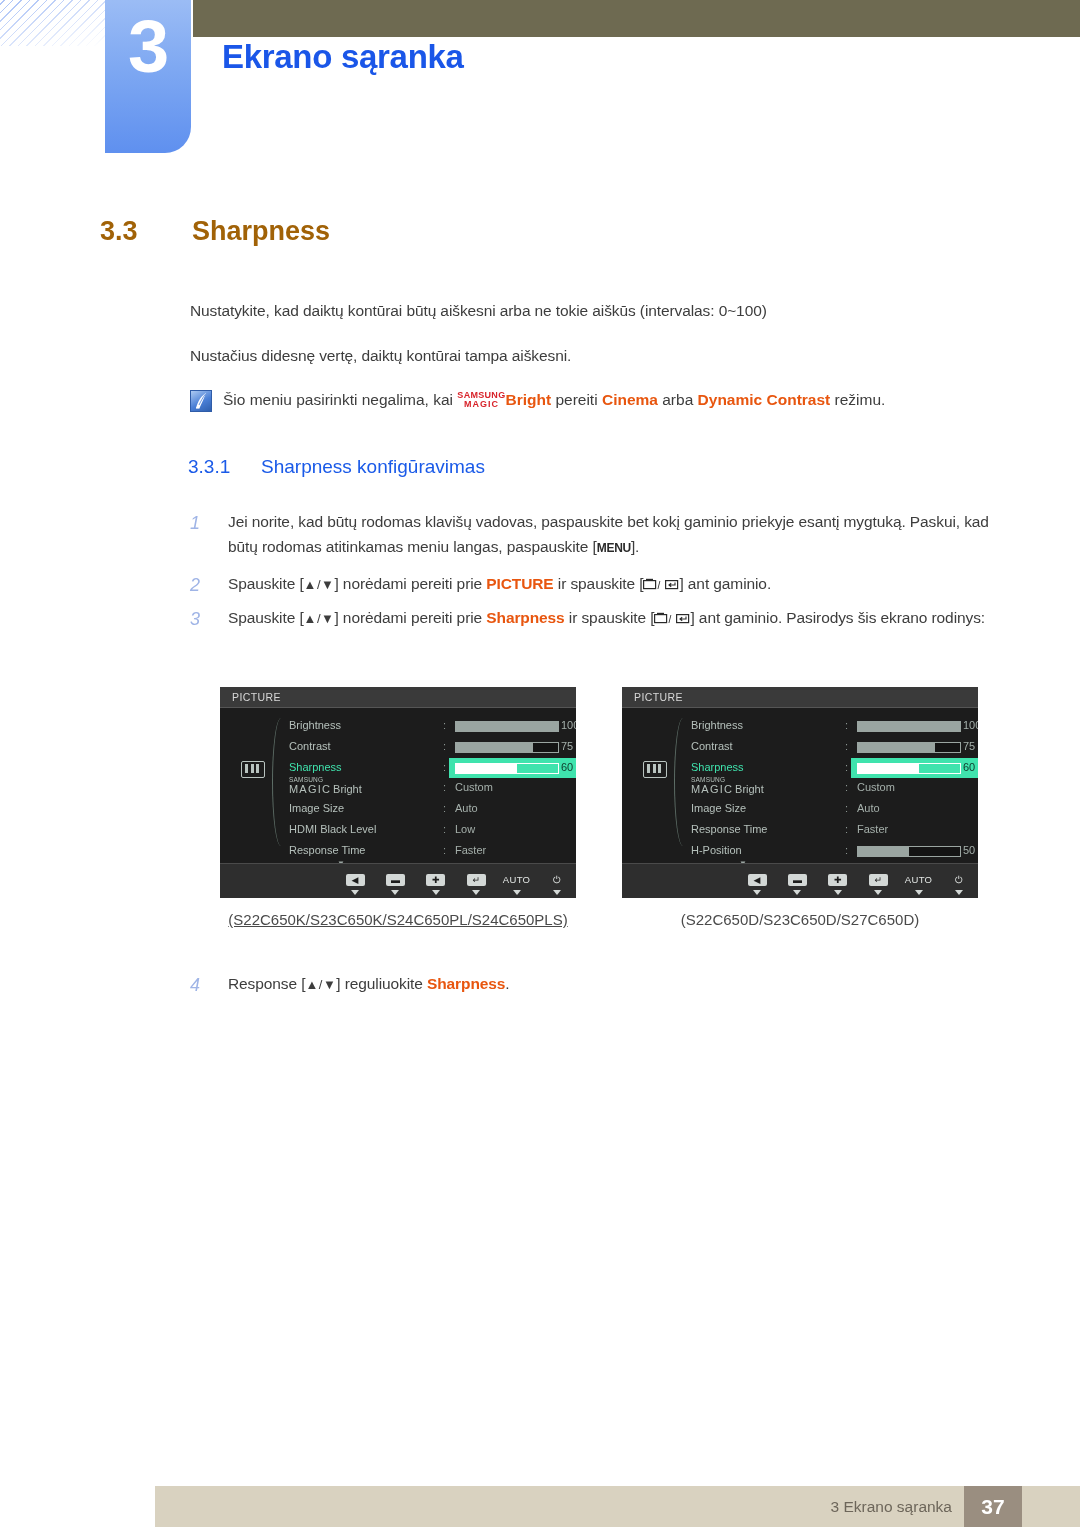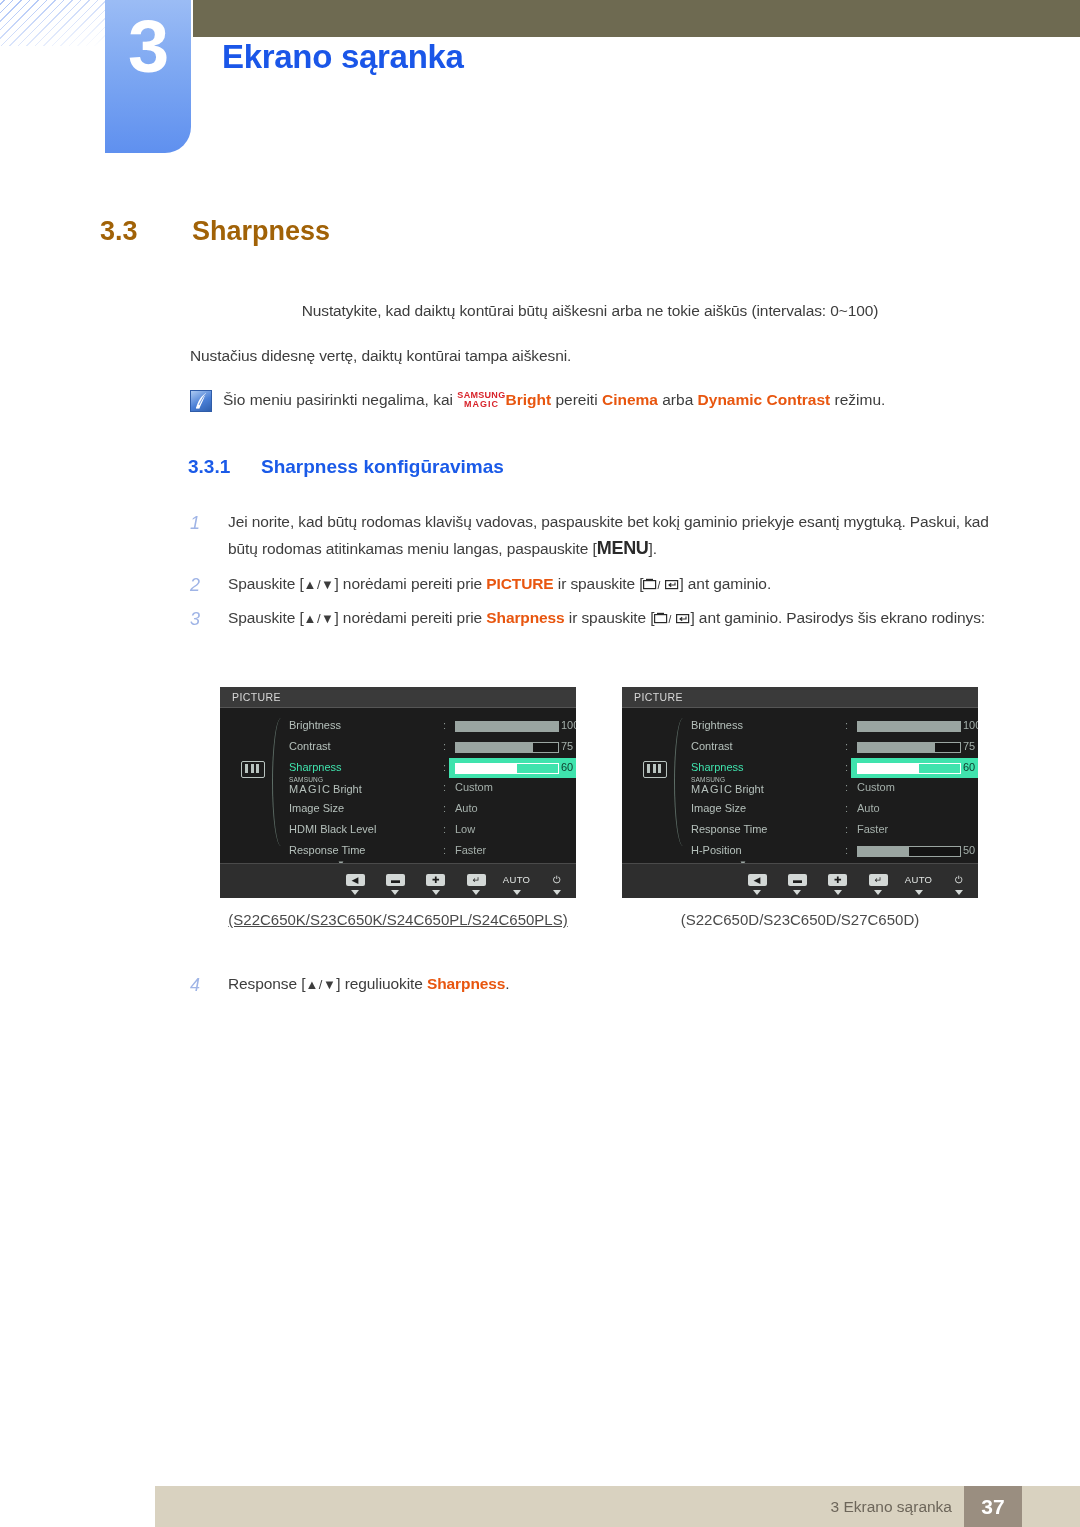--- a/index.html
+++ b/index.html
@@ -70,35 +70,35 @@
     font-size: 27px;
     font-weight: bold;
     color: #a16207;
   }
   .sec-head .num { display: inline-block; width: 92px; }
 
   .sub-head {
     position: absolute;
     left: 188px; top: 456px;
     font-size: 19px;
-    font-weight: bold;
+    font-weight: normal;
     color: #1a5ae8;
   }
   .sub-head .num { display: inline-block; width: 73px; }
 
   
   .para {
     position: absolute;
     left: 190px;
     font-size: 15.5px;
     color: #3d3d3d;
     line-height: 1.5;
     letter-spacing: -0.1px;
   }
-  .p1 { top: 299px; width: 800px; text-align: center; }
+  .p1 { top: 299px; width: 800px; }
   .p2 { top: 344px; width: 800px; }
 
   
   .note {
     position: absolute;
     left: 190px; top: 388px;
     width: 800px;
     font-size: 15.5px;
     line-height: 1.5;
   }
@@ -147,21 +147,21 @@
   }
   .step-body { display: block; margin-left: 38px; }
   .s1 { top: 509px; }
   .s2 { top: 571px; }
   .s3 { top: 605px; }
   .s4 { top: 971px; }
 
   .keycap {
     font-family: "Liberation Sans", sans-serif;
     font-weight: bold;
-    font-size: 18px;
+    font-size: 12px;
     letter-spacing: -0.3px;
     color: #2a2a2a;
   }
   .arr { font-size: 13px; letter-spacing: 0.5px; }
 
   .kglyph { display: inline-block; vertical-align: -2px; }
 
   
   .osd {
     position: absolute;

